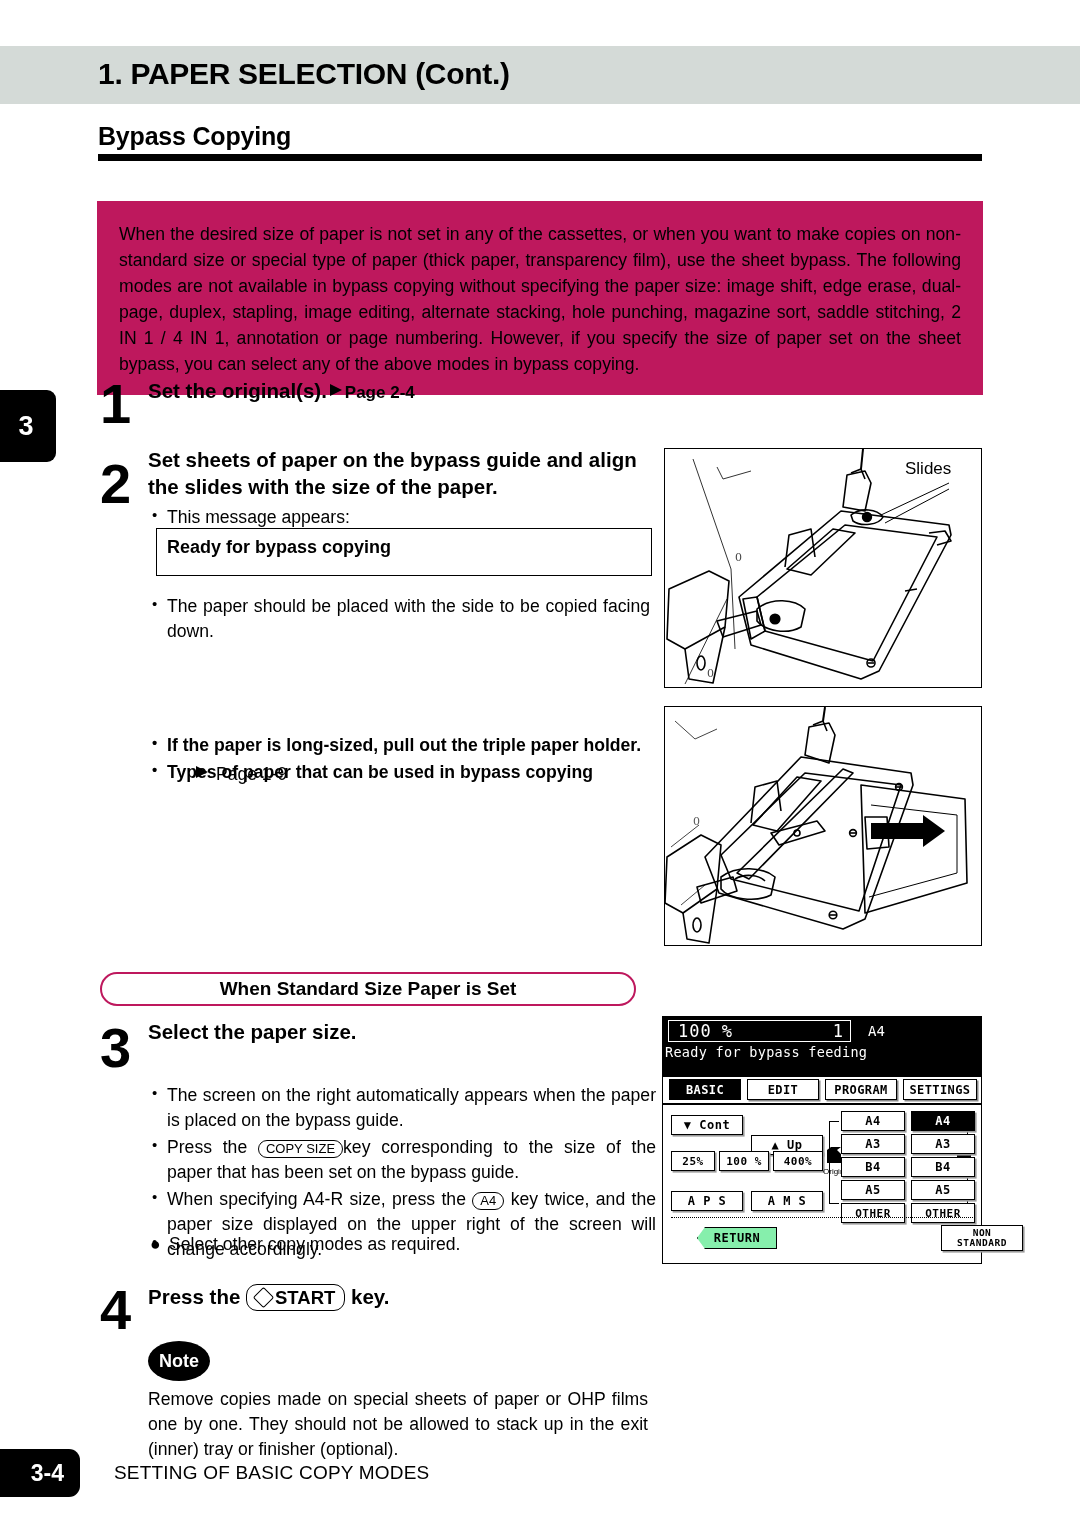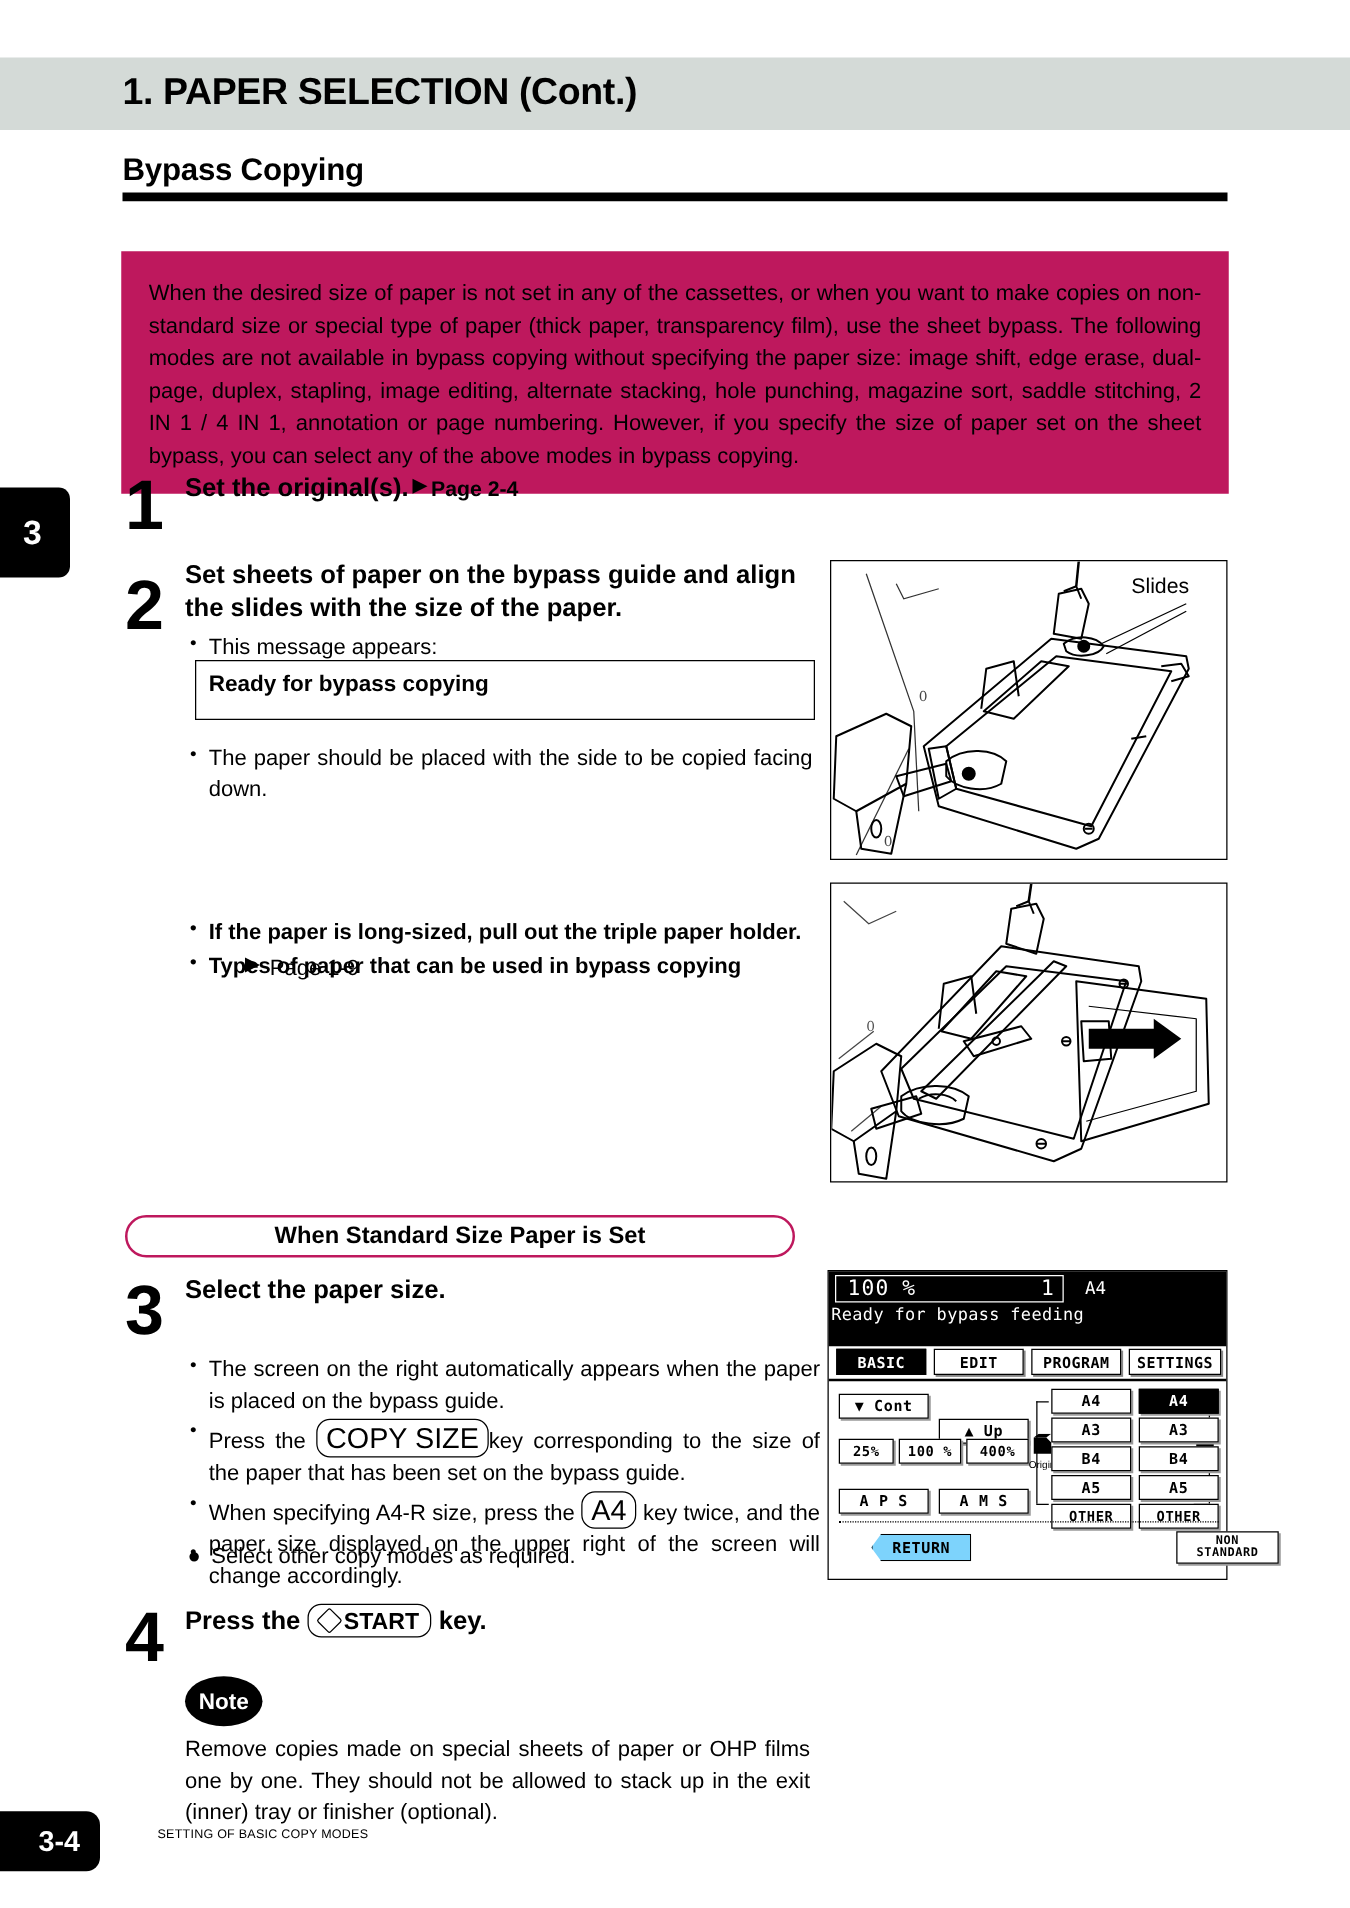--- a/index.html
+++ b/index.html
@@ -89,21 +89,21 @@
   
   .banner{
     position:absolute;left:100px;top:972px;width:536px;height:34px;
     border:2px solid #be185d;border-radius:17px;box-sizing:border-box;
     display:flex;align-items:center;justify-content:center;
     font-size:19px;font-weight:bold;
   }
   
   .pill{
     display:inline-block;border:1.5px solid #000;border-radius:11px;
-    padding:0px 7px;font-size:23px;line-height:1.25;white-space:nowrap;
+    padding:0px 7px;font-size:13px;line-height:1.25;white-space:nowrap;
   }
   .pill.bold{font-weight:bold;font-size:18.5px;padding:1px 9px;}
   .diamond{
     display:inline-block;width:13px;height:13px;border:1.6px solid #000;
     transform:rotate(45deg);margin-right:4px;vertical-align:-1px;
     border-radius:2px;
   }
   
   .note-badge{
     position:absolute;left:148px;top:1341px;width:62px;height:40px;
@@ -117,21 +117,21 @@
   }
   
   .ftr-tab{
     position:absolute;left:-18px;top:1449px;width:98px;height:48px;
     background:#000;border-radius:0 11px 11px 0;
     color:#fff;font-size:23px;font-weight:bold;
     display:flex;align-items:center;justify-content:flex-end;
     padding-right:16px;box-sizing:border-box;
   }
   .ftr-txt{
-    position:absolute;left:114px;top:1462px;font-size:10px;letter-spacing:0.2px;margin-left:12px;
+    position:absolute;left:114px;top:1462px;font-size:19px;letter-spacing:0.2px;
   }
   
   .lcd{
     position:absolute;left:662px;top:1016px;width:320px;height:248px;
     border:1.6px solid #000;background:#fff;box-sizing:border-box;
     font-family:"DejaVu Sans Mono", monospace;
   }
   .lcd-top{
     position:absolute;left:0;top:0;width:100%;height:60px;background:#000;
   }
@@ -173,21 +173,21 @@
   }
   .kb.sel{background:#000;color:#fff;}
   .kb.small{font-size:11px;}
   .kb.tiny{font-size:9.5px;line-height:1.05;text-align:center;flex-direction:column;}
   .lcd-dash{
     position:absolute;left:8px;top:200px;width:304px;height:0;
     border-top:1.5px dotted #000;
   }
   .retkey{
     position:absolute;left:34px;top:210px;width:80px;height:22px;
-    border:1.5px solid #000;box-sizing:border-box;background:#7dd3fc;
+    border:1.5px solid #000;box-sizing:border-box;background:#86efac;
     display:flex;align-items:center;justify-content:center;
     font-size:12px;font-weight:bold;letter-spacing:0.5px;
     box-shadow:1.6px 1.6px 0 #9a9a9a;
     clip-path:polygon(8px 0,100% 0,100% 100%,8px 100%,0 50%);
   }
   .lcd-cap{
     position:absolute;font-size:8px;font-family:"Liberation Sans",sans-serif;
   }
   .brk{position:absolute;border:1.4px solid #000;}
 </style>

